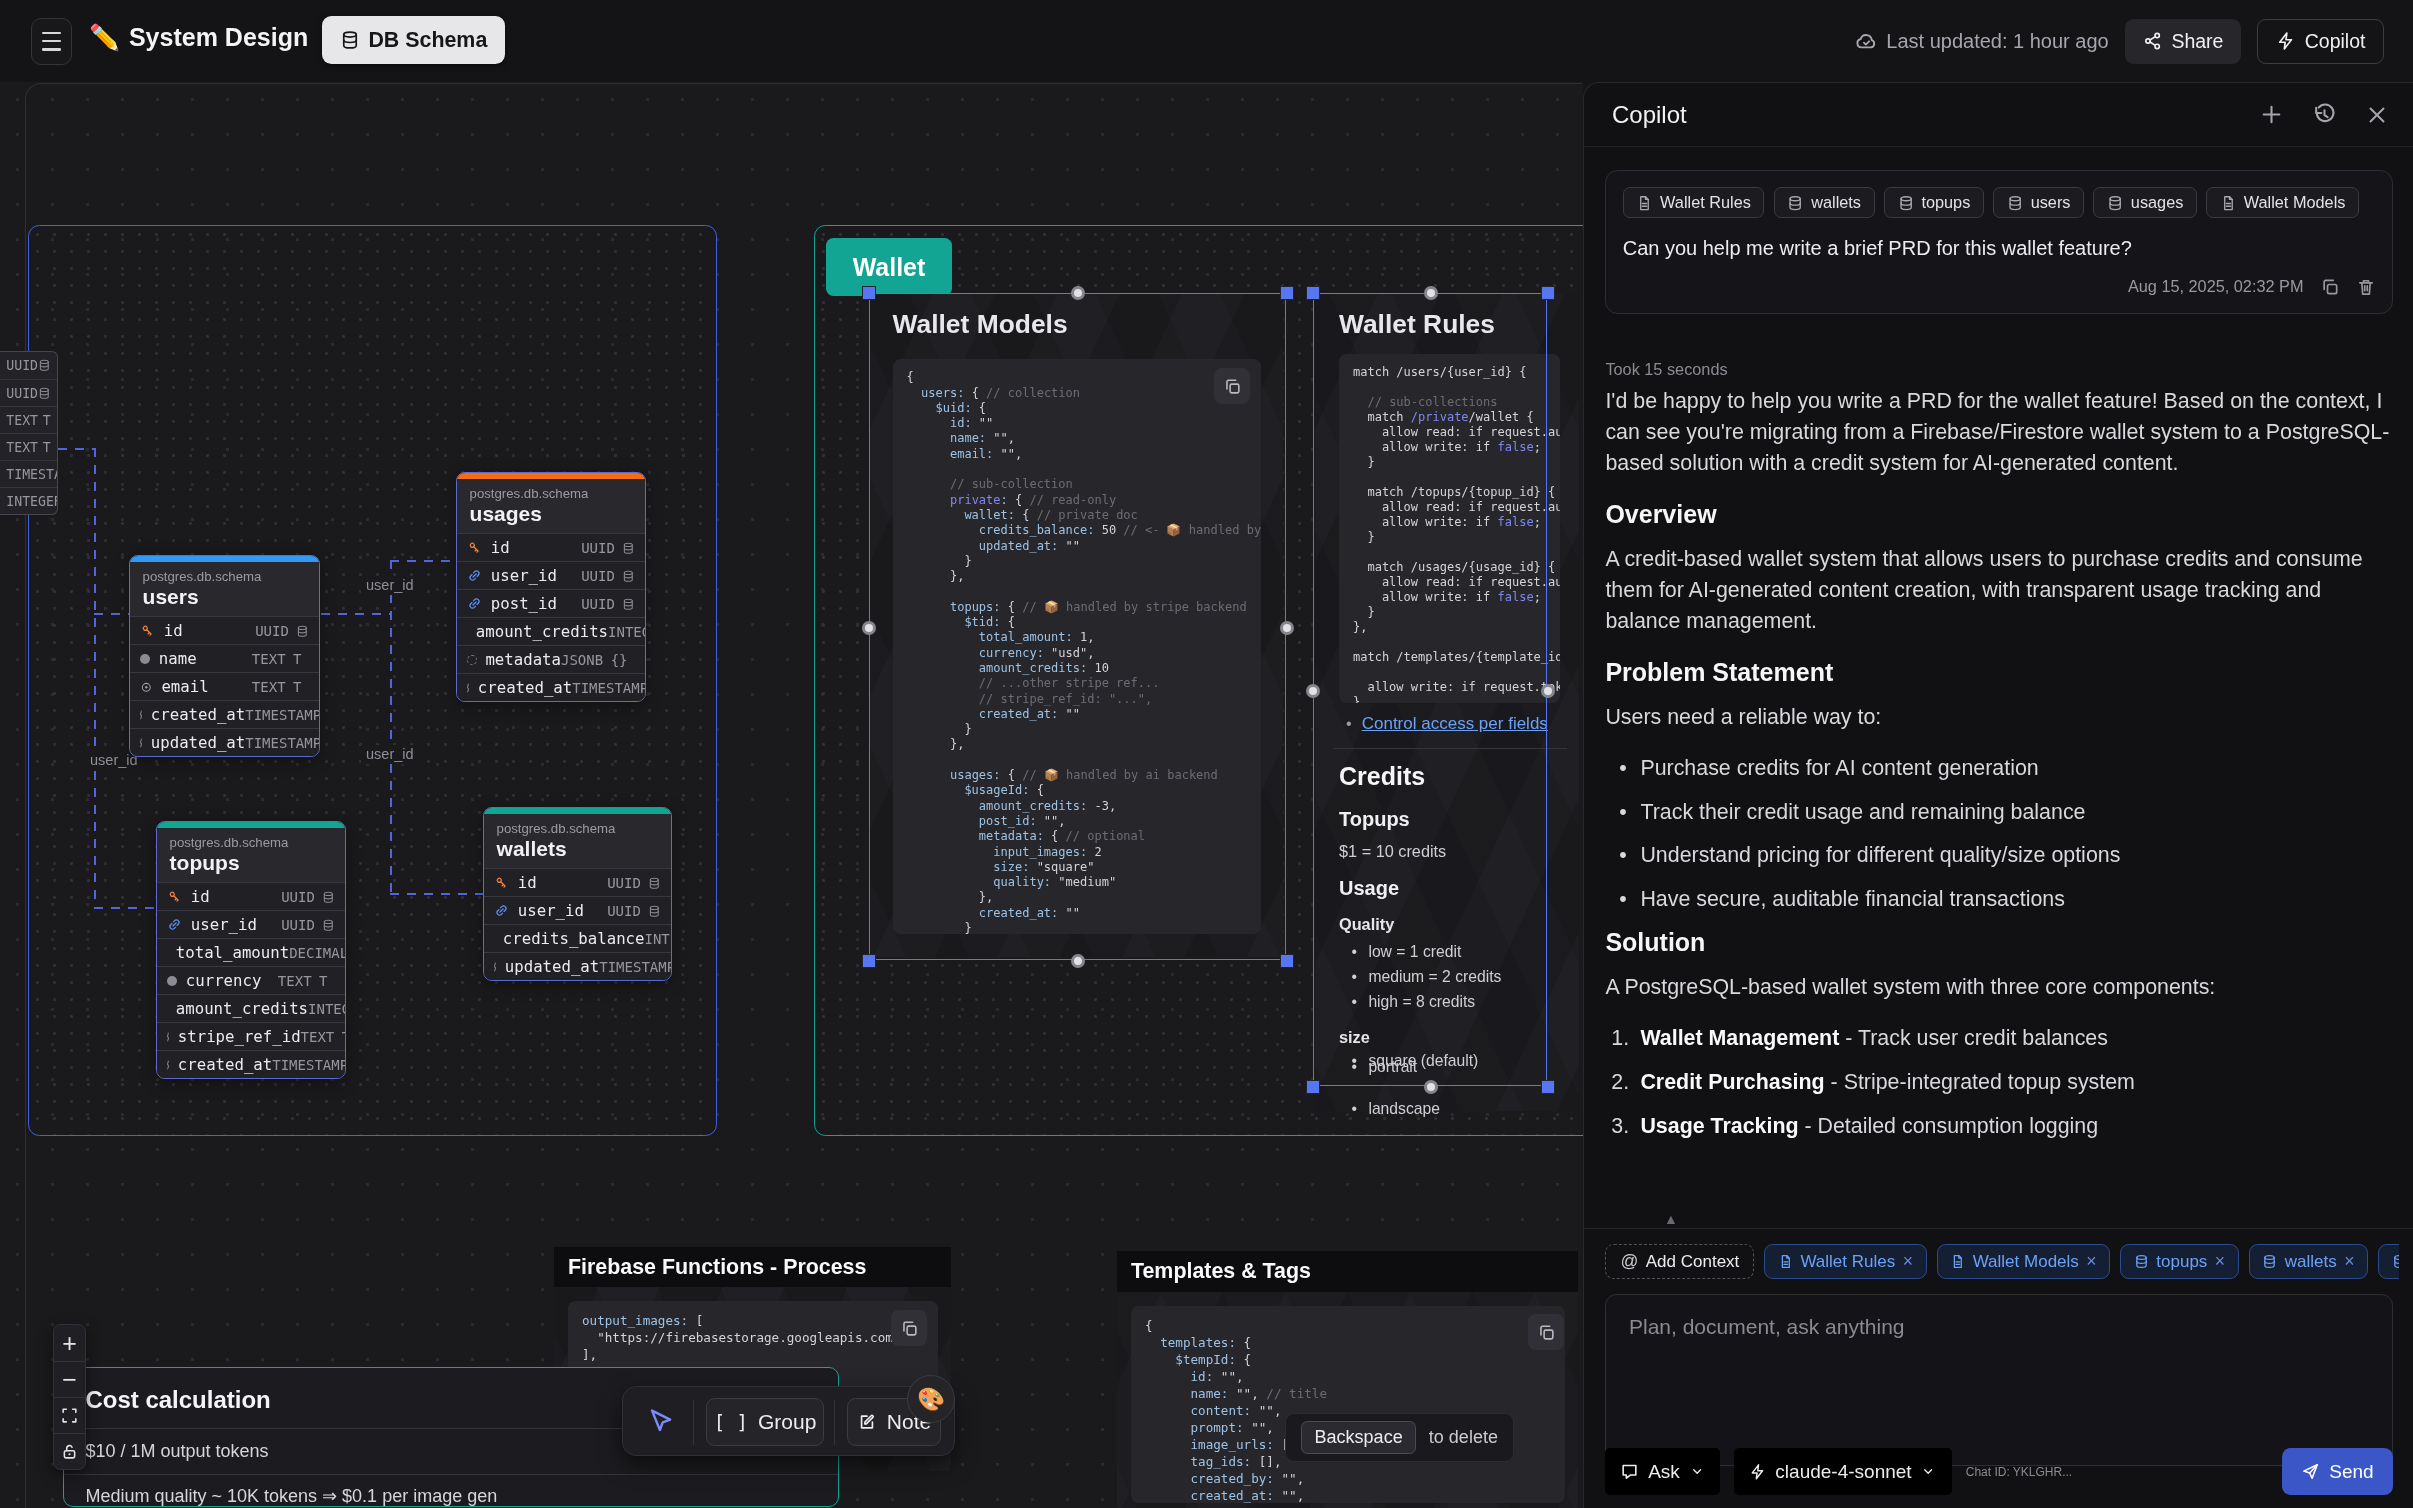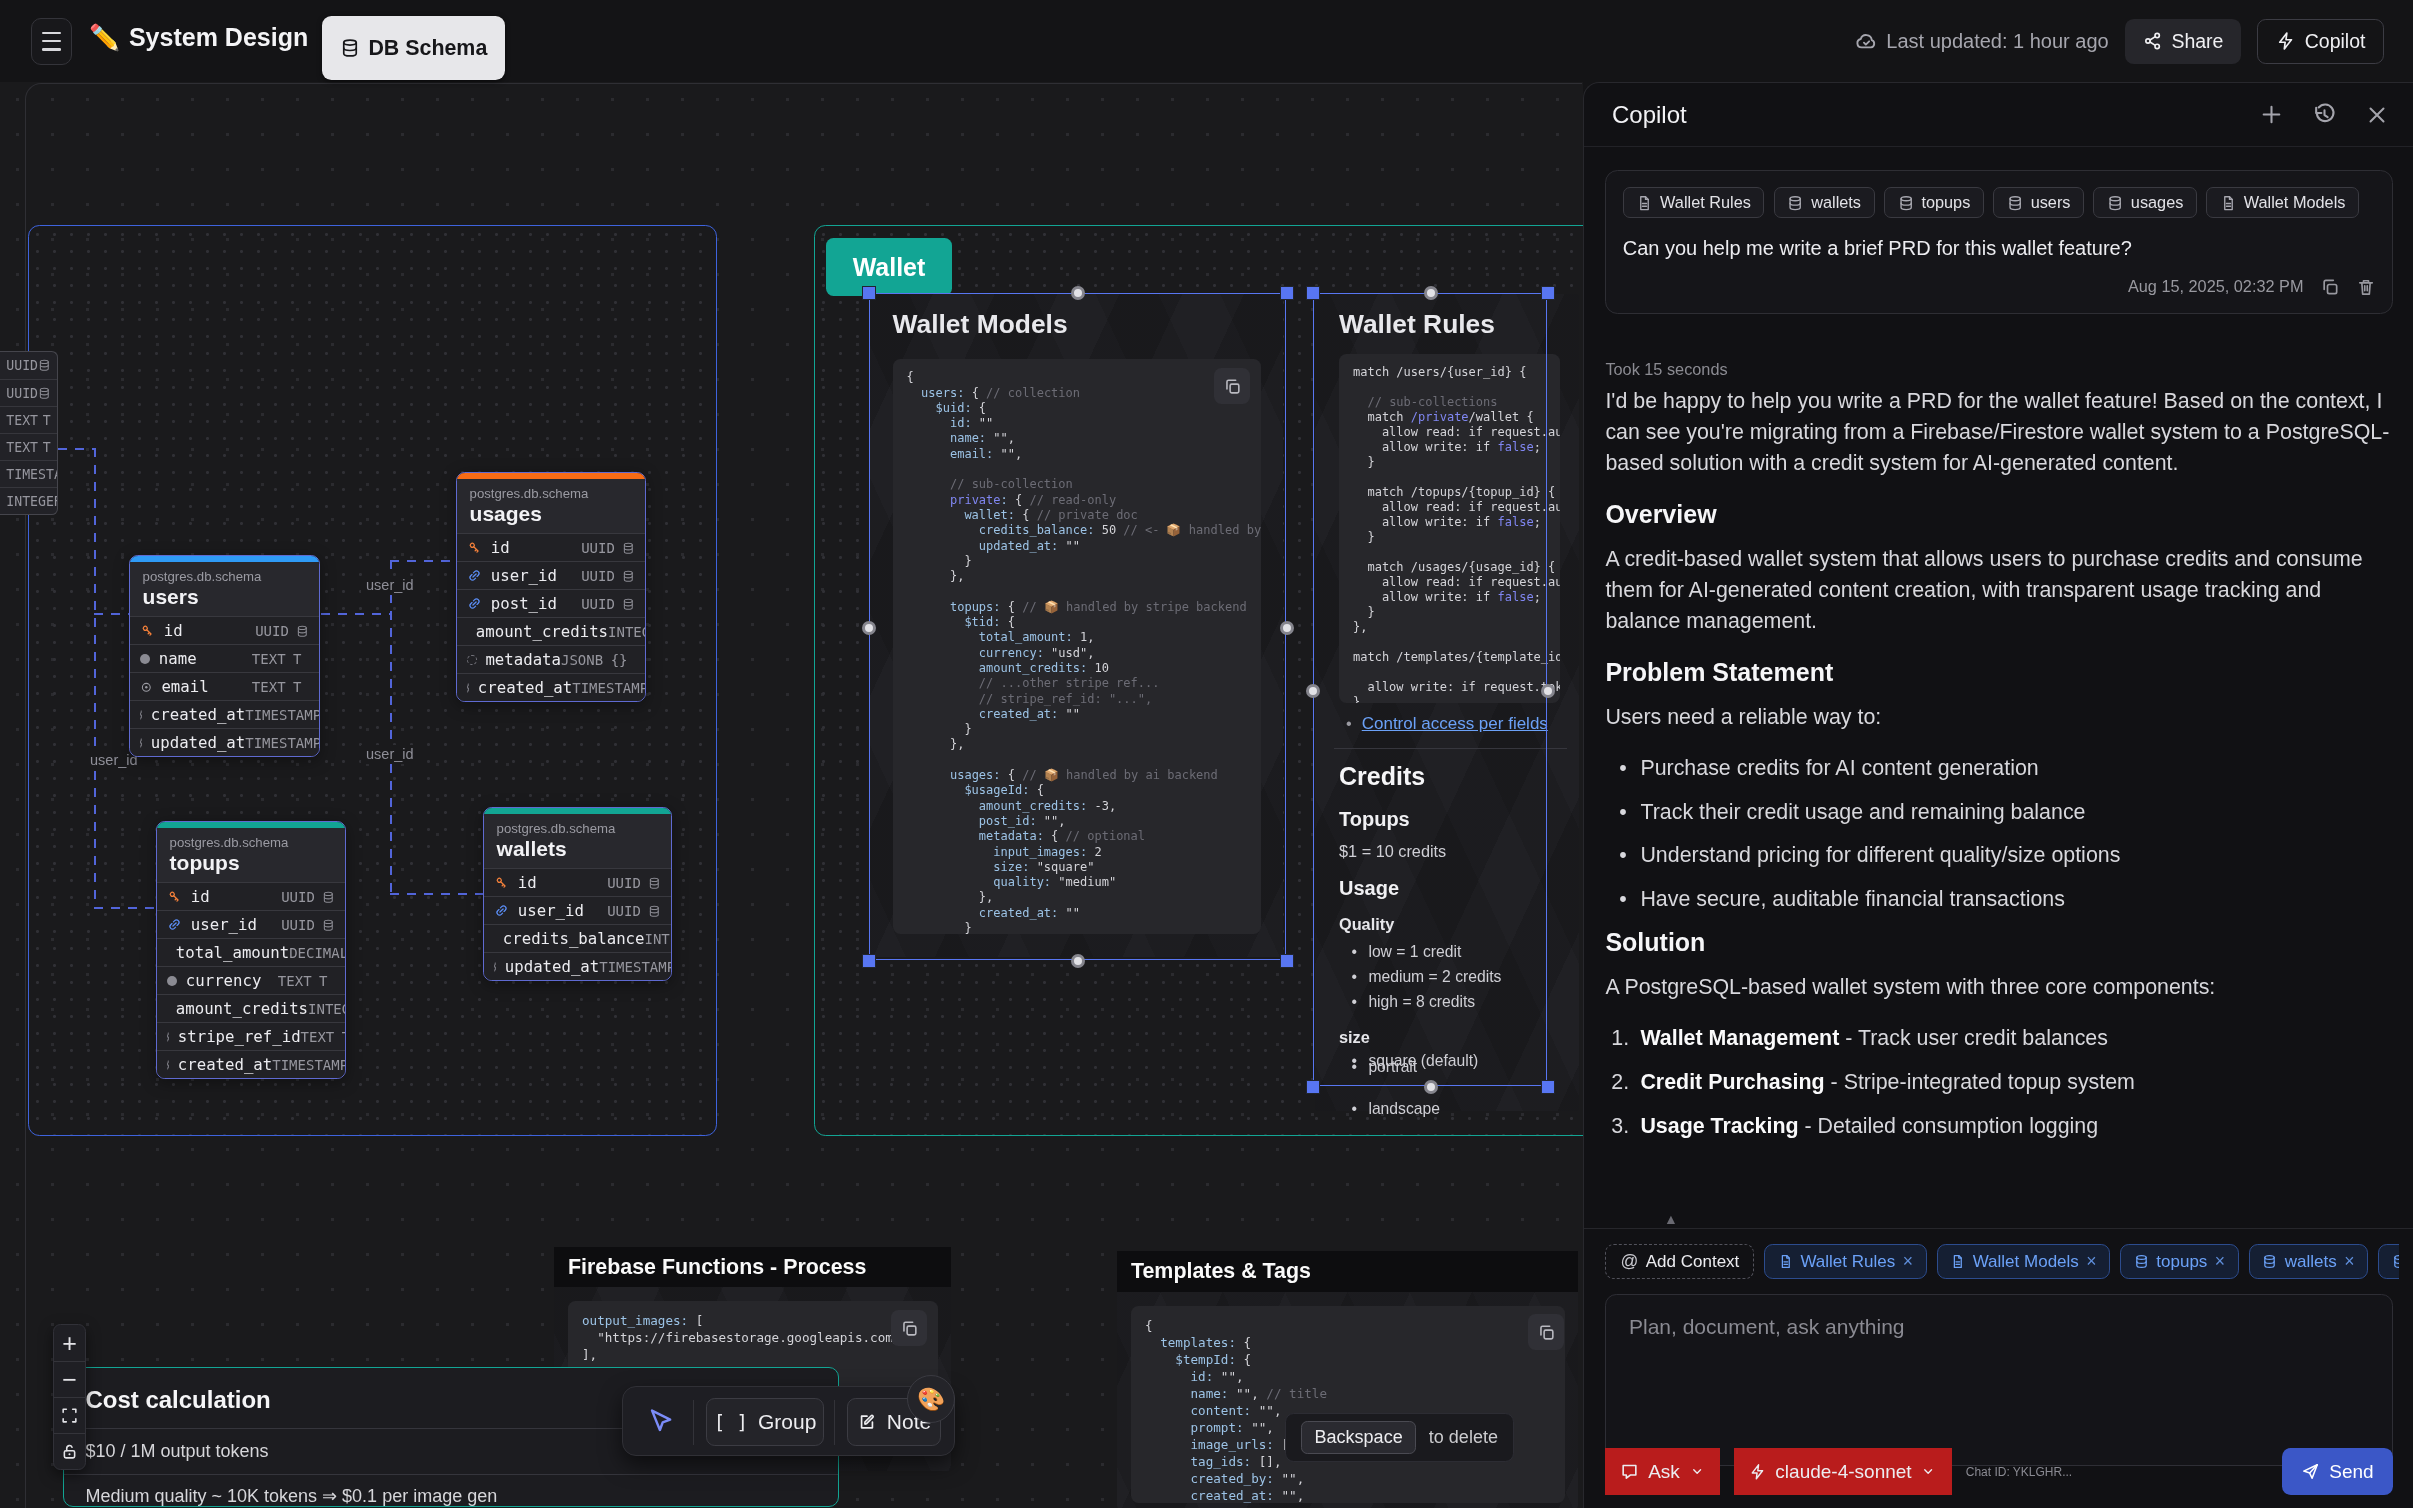--- a/index.html
+++ b/index.html
@@ -8,21 +8,21 @@
          font-family:"Liberation Sans",sans-serif;color:#e8e8ec;}
   .mono{font-family:"DejaVu Sans Mono",monospace;}
   .ic{display:inline-flex;align-items:center;justify-content:center;vertical-align:middle;}
   .ic svg{display:block;}
   
   .topbar{position:absolute;left:0;top:0;width:2413px;height:82px;background:#141416;z-index:50;}
   .hamburger{position:absolute;left:31px;top:17.6px;width:41px;height:47px;border:1.3px solid #34343a;border-radius:10px;
              display:flex;flex-direction:column;justify-content:center;gap:5.7px;padding:0 10px;background:#18181b;}
   .hamburger i{display:block;height:2.5px;background:#d8d8dc;border-radius:1.3px;}
   .doc-title{position:absolute;left:89px;top:22.6px;font-size:25px;font-weight:bold;color:#f4f4f6;display:flex;gap:8.8px;align-items:center;}
-  .tab-pill{position:absolute;left:322px;top:16.3px;height:64px;background:#e7e7ea;border-radius:9.4px;display:flex;align-items:center;
+  .tab-pill{position:absolute;left:322px;top:16.3px;height:48px;background:#e7e7ea;border-radius:9.4px;display:flex;align-items:center;
             gap:8.8px;padding:0 17.6px;color:#17171a;font-size:21.4px;font-weight:600;box-shadow:0 1.3px 5px rgba(0,0,0,.5);}
   .tb-right{position:absolute;right:29px;top:17.6px;height:47px;display:flex;align-items:center;gap:16.3px;}
   .lastupd{display:flex;align-items:center;gap:8.8px;color:#a6a6ae;font-size:20px;}
   .btn-share{display:flex;align-items:center;gap:8.8px;background:#26262b;border-radius:8.8px;height:45px;padding:0 17.6px;font-size:19.5px;color:#f0f0f3;}
   .btn-copilot{display:flex;align-items:center;gap:8.8px;border:1.3px solid #3c3c44;border-radius:8.8px;height:45px;padding:0 17.6px;font-size:19.5px;color:#f0f0f3;}
   
   .canvas{position:absolute;left:0;top:82px;width:1583px;height:1427px;background:#1a1a1c;overflow:hidden;}
   .dots{position:absolute;inset:0;background-image:radial-gradient(#2b2b2f 1.6px,transparent 1.9px);background-size:35px 35px;}
   .cv-border{position:absolute;left:25px;top:1.3px;width:1557px;height:1425px;border-top:1.3px solid #2f2f34;border-left:1.3px solid #2f2f34;border-top-left-radius:16.3px;}
   .group{position:absolute;border-radius:11.3px;}
@@ -108,21 +108,21 @@
   .scrolltri{position:absolute;left:80px;top:-17.6px;color:#6a6a72;font-size:14px;}
   .bchips{position:absolute;left:21.4px;top:15px;right:15px;height:36px;display:flex;gap:10px;overflow:hidden;}
   .addctx{display:flex;align-items:center;gap:7.5px;height:35px;border:1.3px dashed #52525b;border-radius:8.8px;padding:0 14px;font-size:17px;color:#ececf0;white-space:nowrap;}
   .bluechip{display:flex;align-items:center;gap:7.5px;height:35px;border:1.3px solid #2c4c8e;background:#151f33;border-radius:8.8px;padding:0 12.6px;
             font-size:17px;color:#6ba1f7;white-space:nowrap;}
   .bluechip .ic{color:#6ba1f7;}
   .cp-input{position:absolute;left:21.4px;top:65px;width:788px;height:172px;background:#141418;border:1.3px solid #2e2e35;border-radius:11.3px;
             color:#e8e8ec;font-size:21px;padding:20px 22.6px;resize:none;outline:none;font-family:"Liberation Sans",sans-serif;}
   .cp-input::placeholder{color:#8a8a92;}
   .cp-foot{position:absolute;left:21.4px;right:21.4px;top:219px;height:47px;display:flex;align-items:center;gap:14px;}
-  .footbtn{display:flex;align-items:center;gap:8.8px;background:#b91c1c;border-radius:0;height:47px;padding:0 15px;font-size:19px;color:#ececf0;}
+  .footbtn{display:flex;align-items:center;gap:8.8px;background:#000000;border-radius:5px;height:47px;padding:0 15px;font-size:19px;color:#ececf0;}
   .chatid{font-size:12px;color:#8a8a92;}
   .sendbtn{position:absolute;right:0;display:flex;align-items:center;gap:8.8px;background:#3b57c7;border-radius:8.8px;height:47px;padding:0 19px;font-size:19px;color:#fff;}
 </style>
 </head>
 <body>
 
 <div class="stage">
 
   <div class="canvas">
     <div class="dots"></div>

